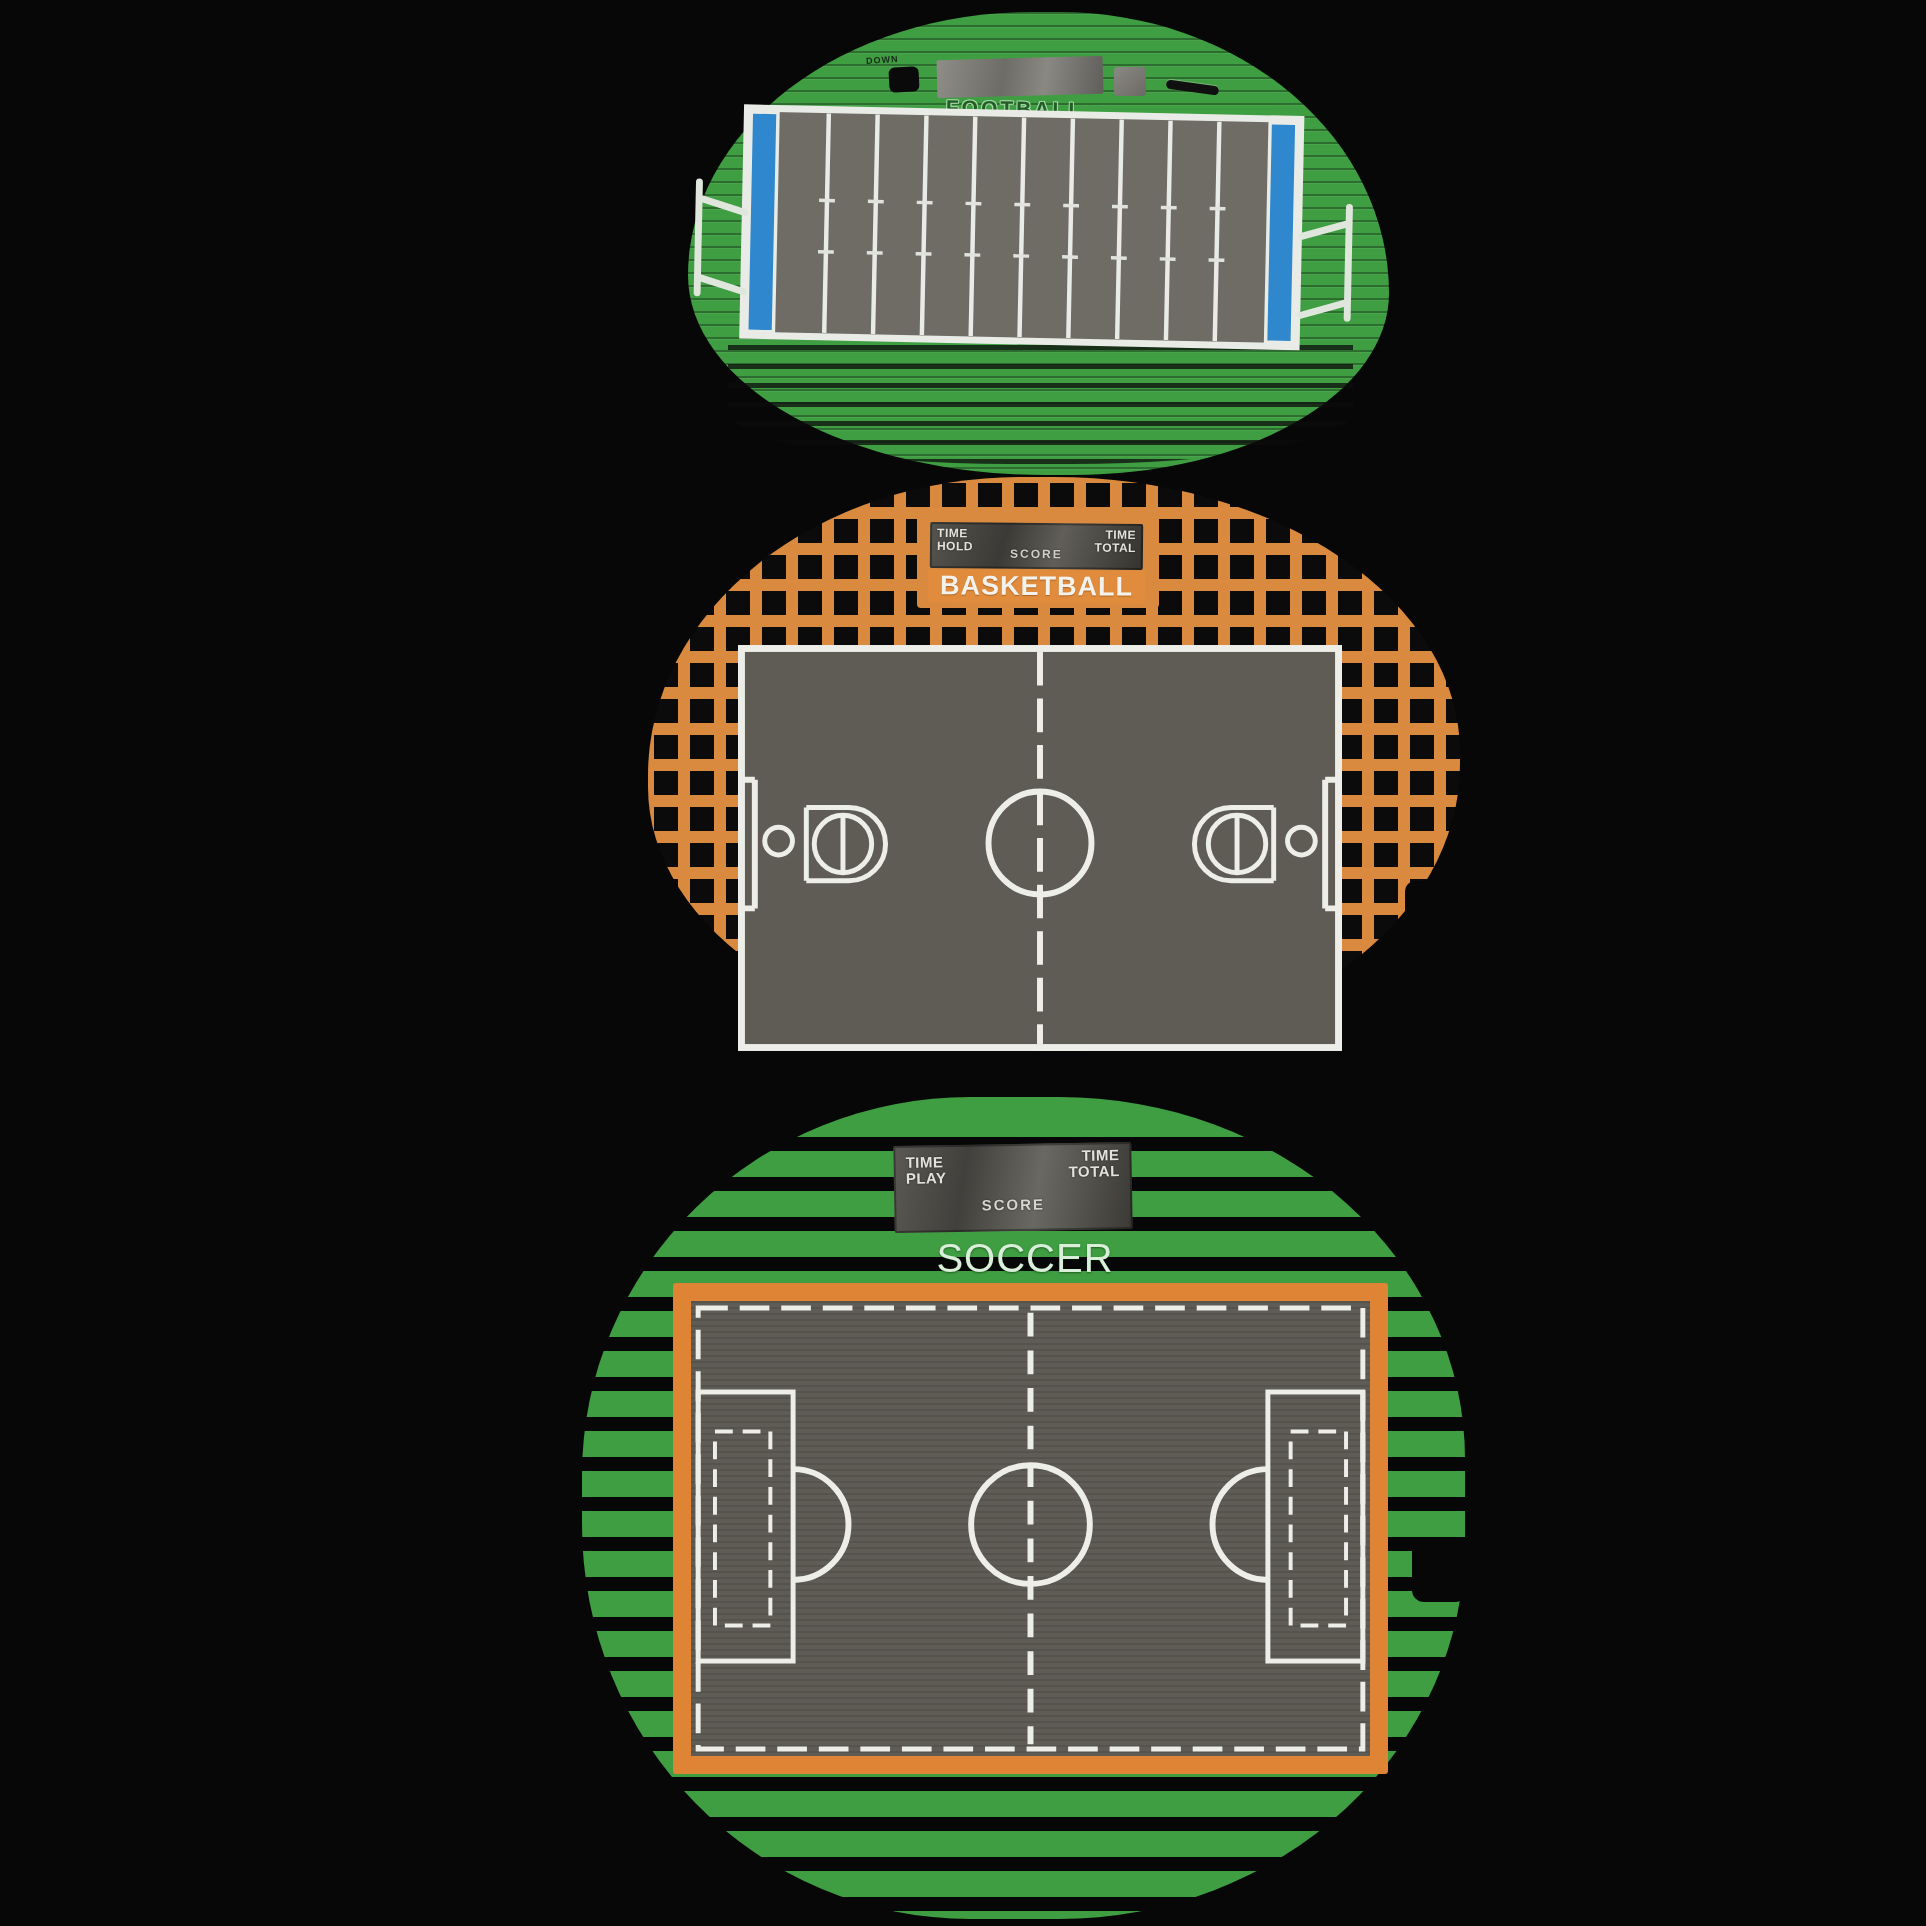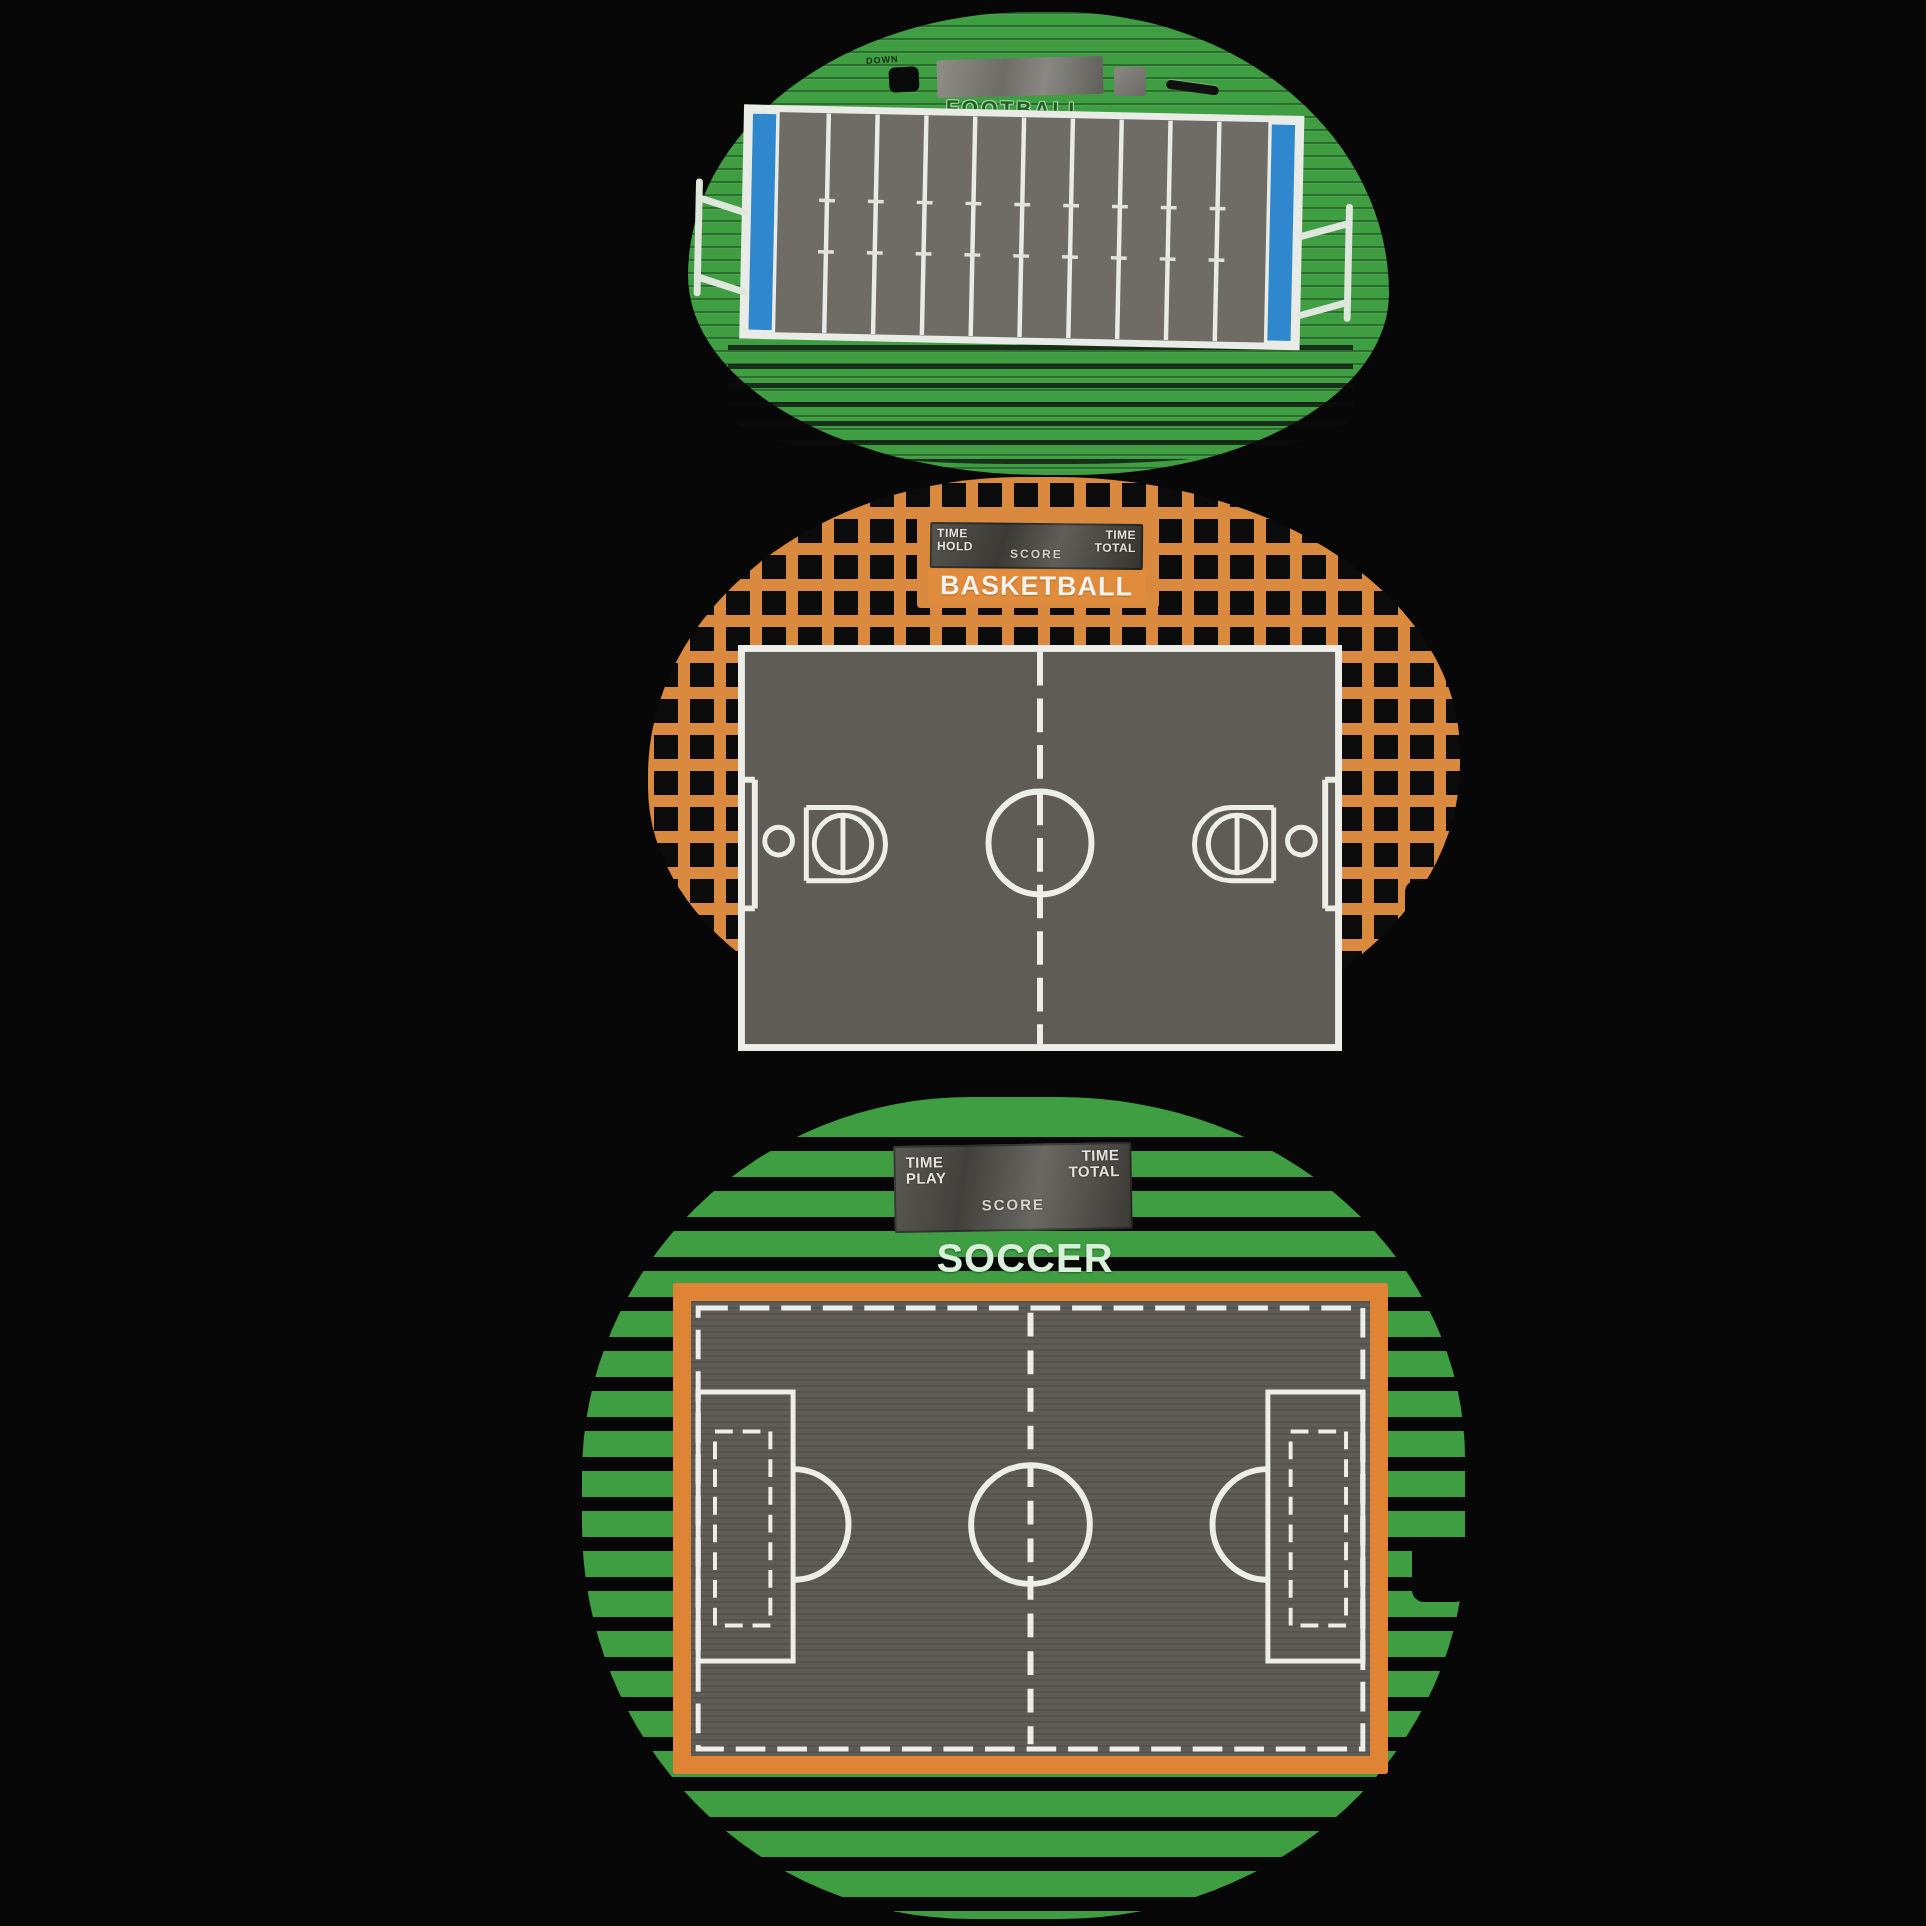--- a/index.html
+++ b/index.html
@@ -77,21 +77,21 @@
     border-radius:44% 46% 46% 44% / 46% 44% 46% 48%;
   }
   .sc-scoreboard{position:absolute;left:312px;top:47px;width:238px;height:87px;
     background:linear-gradient(100deg,#5a5954,#41403c 30%,#6a6862 60%,#3a3935);
     border-radius:2px;transform:rotate(-1deg);box-shadow:inset 0 0 0 2px rgba(0,0,0,.35);}
   .sc-scoreboard .lbl-left{left:12px;top:9px;font-size:15px;}
   .sc-scoreboard .lbl-right{right:12px;top:5px;font-size:15px;text-align:right;}
   .sc-scoreboard .lbl-center{left:0;right:0;top:53px;font-size:15px;text-align:center;
     letter-spacing:2px;color:#d6d6cf;}
   .sc-title{position:absolute;left:245px;top:139px;width:396px;text-align:center;
-    font-size:40px;font-weight:bold;letter-spacing:1px;color:#d9efda;
+    font-size:40px;font-weight:normal;letter-spacing:1px;color:#d9efda;
     text-shadow:0 1px 2px rgba(0,40,0,.5);}
   .sc-field{position:absolute;left:91px;top:186px;width:715px;height:491px;
     background:#df8434;border-radius:3px;}
   .sc-pitch{position:absolute;left:18px;top:18px;width:679px;height:455px;
     background:#5e5c55;
     background-image:repeating-linear-gradient(to bottom,
       rgba(0,0,0,.10) 0 2px,transparent 2px 6px);}
   .sc-pitch-svg{position:absolute;left:0;top:0;}
   .sc-notch{position:absolute;left:830px;top:444px;width:55px;height:61px;
     background:#070707;border-radius:12px;}

